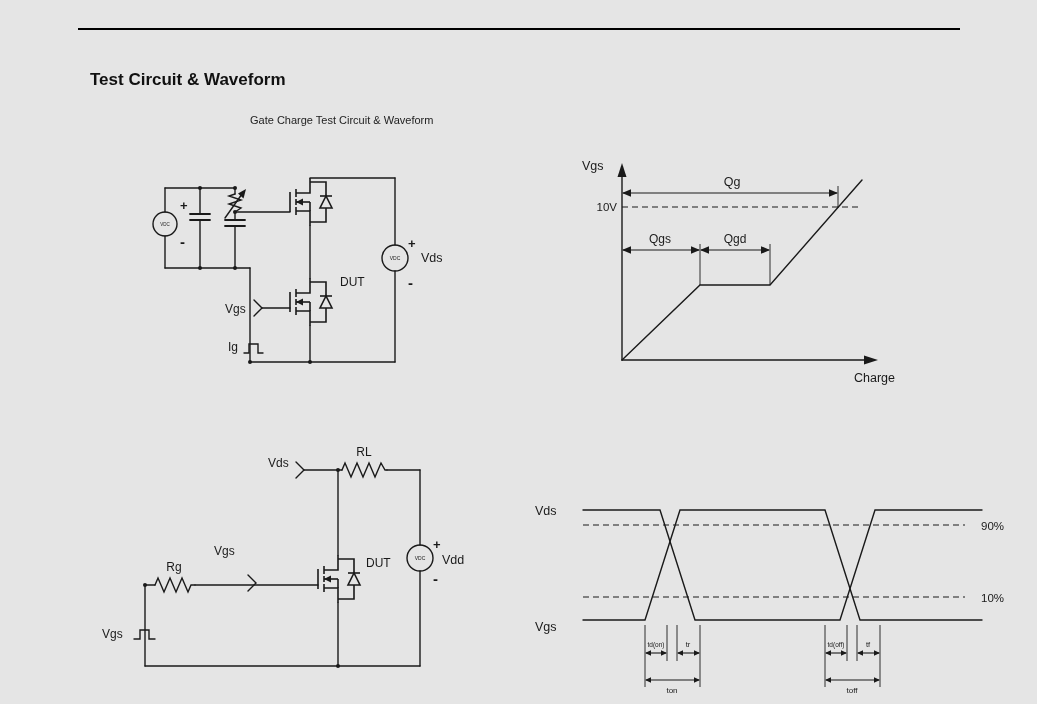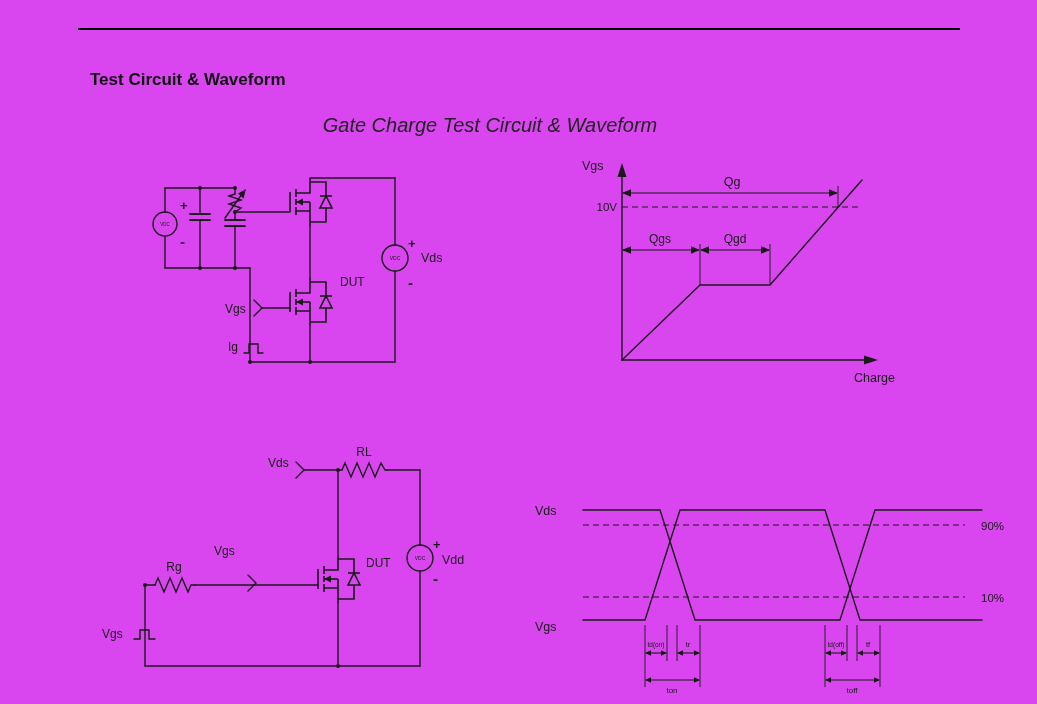--- a/index.html
+++ b/index.html
@@ -1,20 +1,20 @@
 <!DOCTYPE html>
 <html><head>
 <meta charset="utf-8">
 <style>
   html,body{margin:0;padding:0;background:#fff;}
-  #page{position:relative;width:1037px;height:704px;background:#d946ef;overflow:hidden;
+  #page{position:relative;width:1037px;height:704px;background:#e5e5e5;overflow:hidden;
         font-family:"Liberation Sans",sans-serif;color:#1a1a1a;}
   .toprule{position:absolute;left:78px;top:28px;width:882px;height:2px;background:#000;}
   .section-title{position:absolute;left:90px;top:70px;font-size:17px;font-weight:bold;color:#111;}
-  .caption{position:absolute;text-align:center;font-size:20px;color:#222;font-style:italic;}
+  .caption{position:absolute;text-align:left;font-size:11px;color:#222;}
   #cap1{left:250px;top:114px;width:480px;}
   #cap2{left:250px;top:424px;width:520px;}
   svg{position:absolute;}
   #svg-gc-circuit{left:140px;top:150px;}
   #svg-gc-wave{left:560px;top:148px;}
   #svg-sw-circuit{left:90px;top:443px;}
   #svg-sw-wave{left:495px;top:475px;}
   svg text{font-family:"Liberation Sans",sans-serif;fill:#1a1a1a;}
   .wire{stroke:#1a1a1a;stroke-width:1.4;fill:none;stroke-linecap:round;}
   .thick{stroke-width:1.8;}

